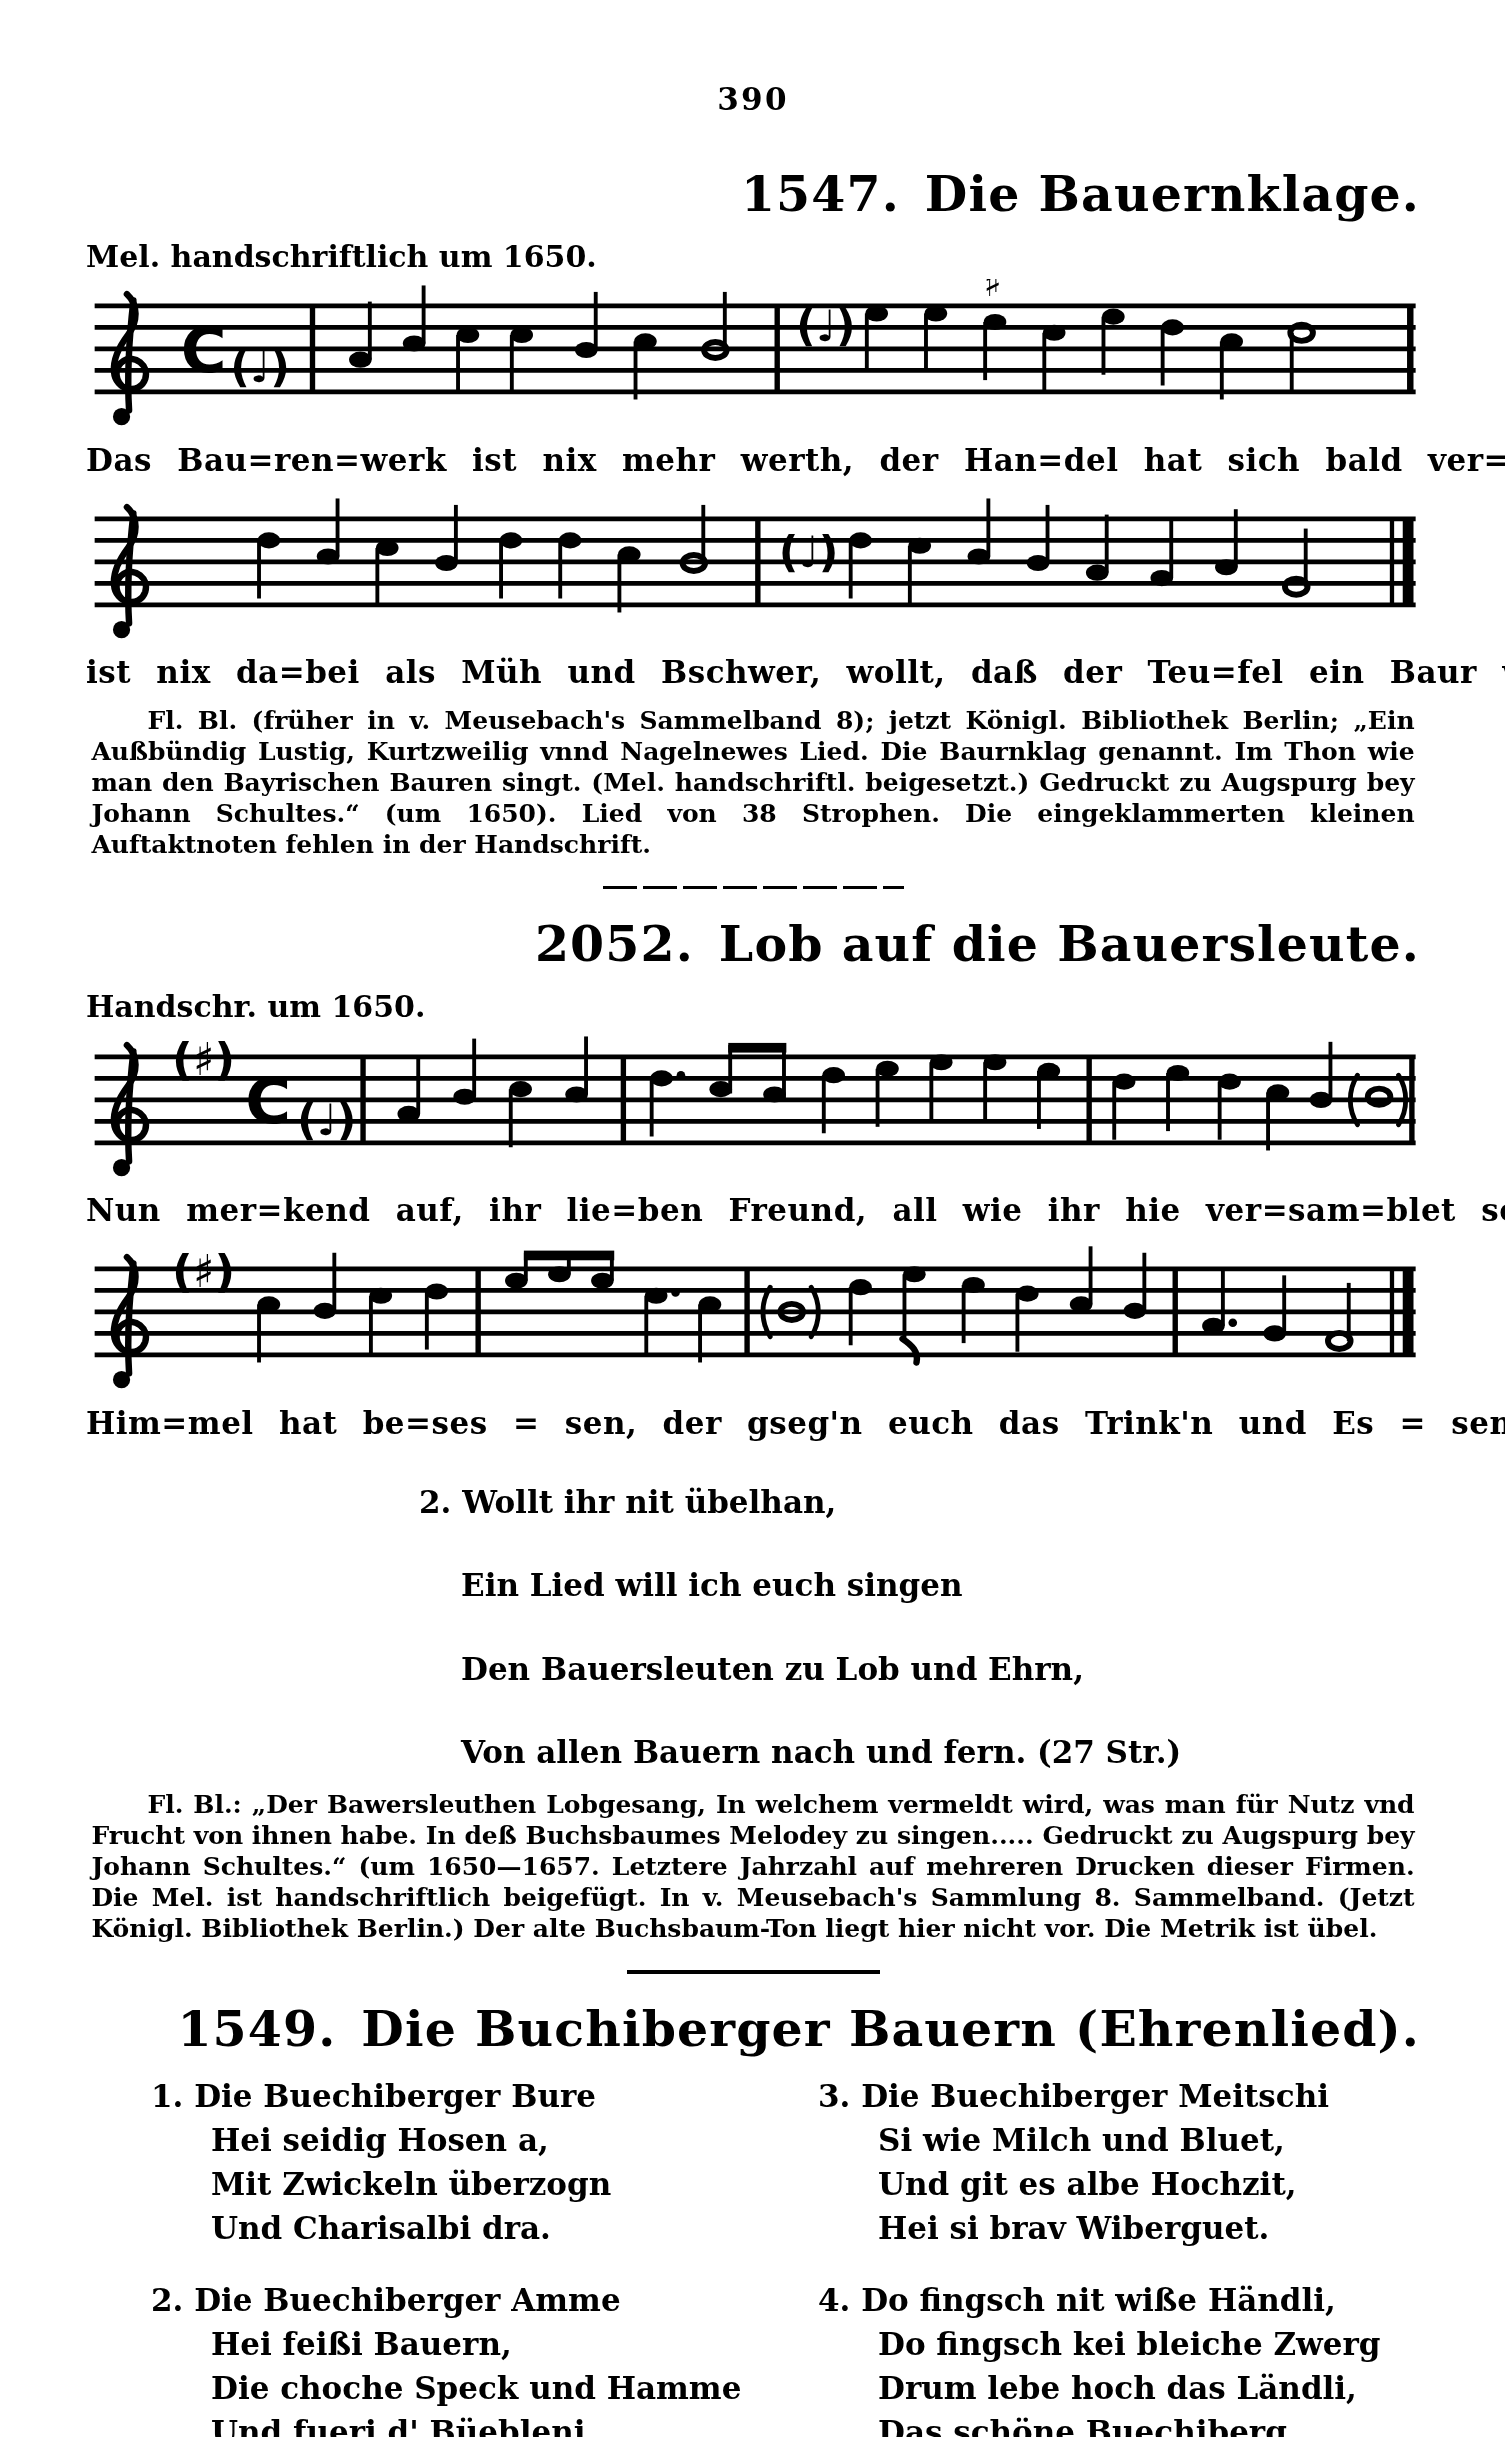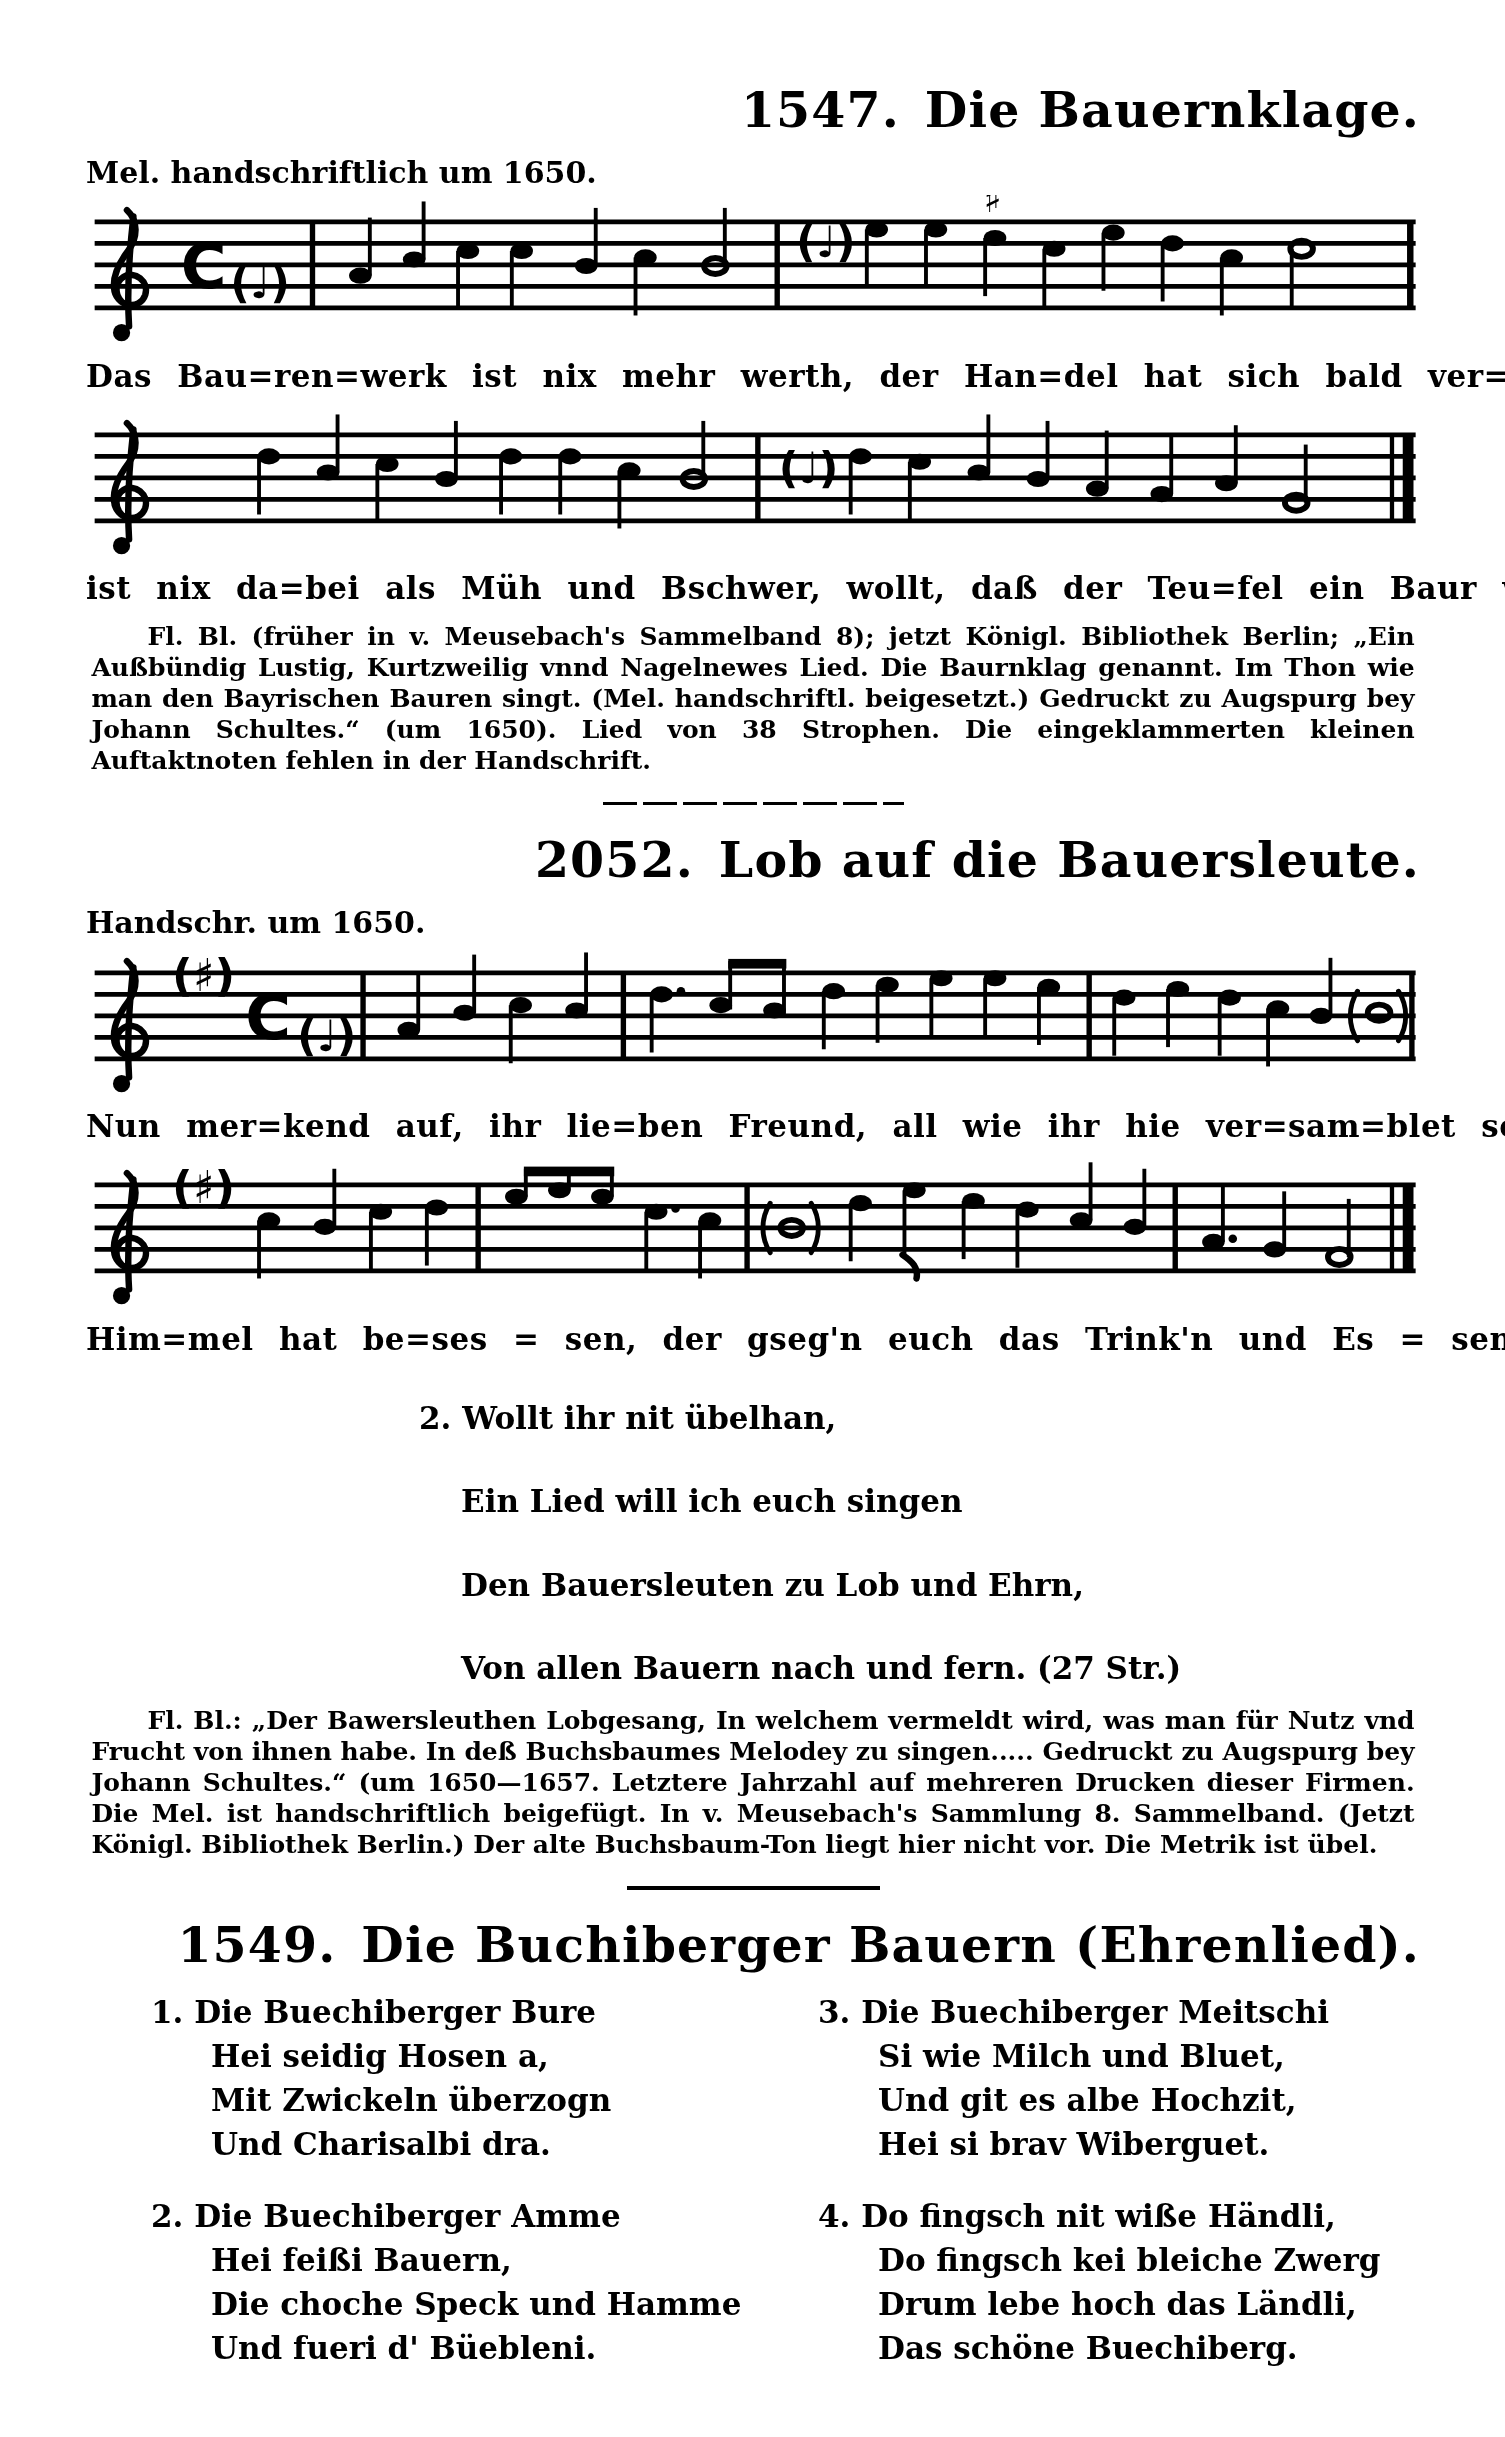--- a/index.html
+++ b/index.html
@@ -55,20 +55,21 @@
   .clef{fill:none;stroke:#000;stroke-width:6;stroke-linecap:round;}
   .clefdot{fill:#000;}
   text.msym{font-family:"DejaVu Sans","Liberation Sans",sans-serif;font-weight:bold;fill:#000;}
   .paren{fill:none;stroke:#000;stroke-width:4.5;stroke-linecap:round;}
 </style>
 </head>
 <body>
 
 <div class="page">
 
+  <div class="pageno">390</div>
 
   <h2 class="song-title">
     <span class="num">1547.</span><span>Die Bauernklage.</span>
   </h2>
   <div class="source-line">Mel. handschriftlich um 1650.</div>
 
   <div class="staff-wrap">
     <svg viewBox="0 0 1240 150">
       <line class="sline5" x1="8" y1="25" x2="1236" y2="25"></line>
       <line class="sline5" x1="8" y1="45" x2="1236" y2="45"></line>

